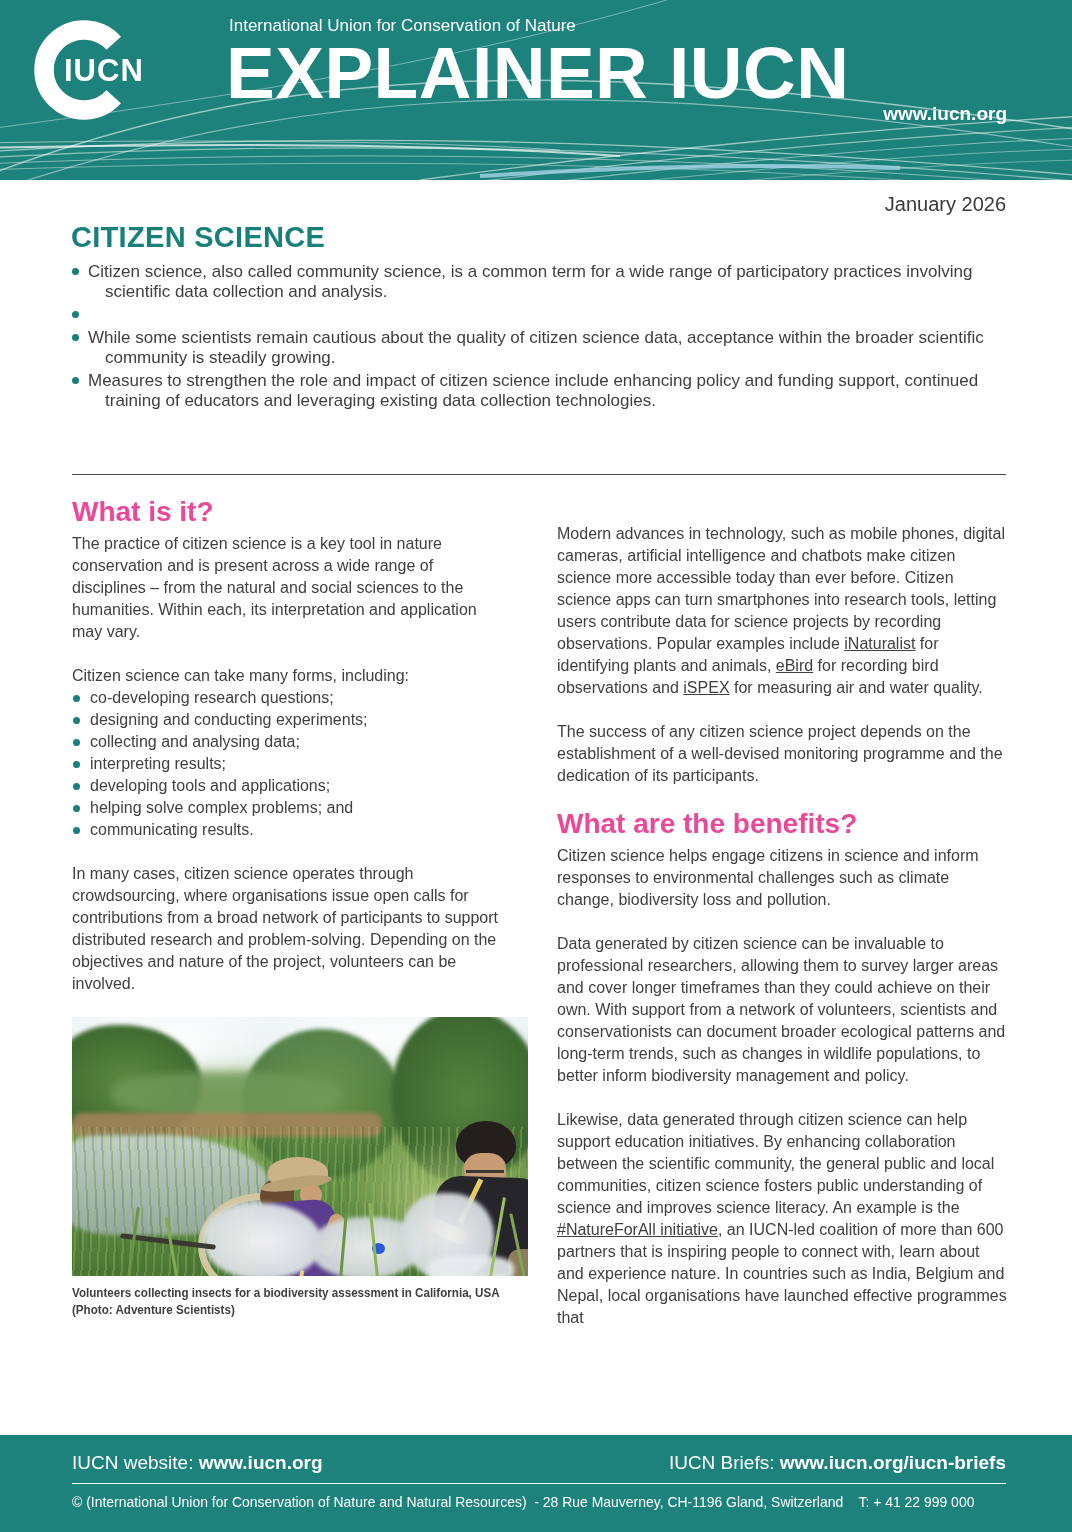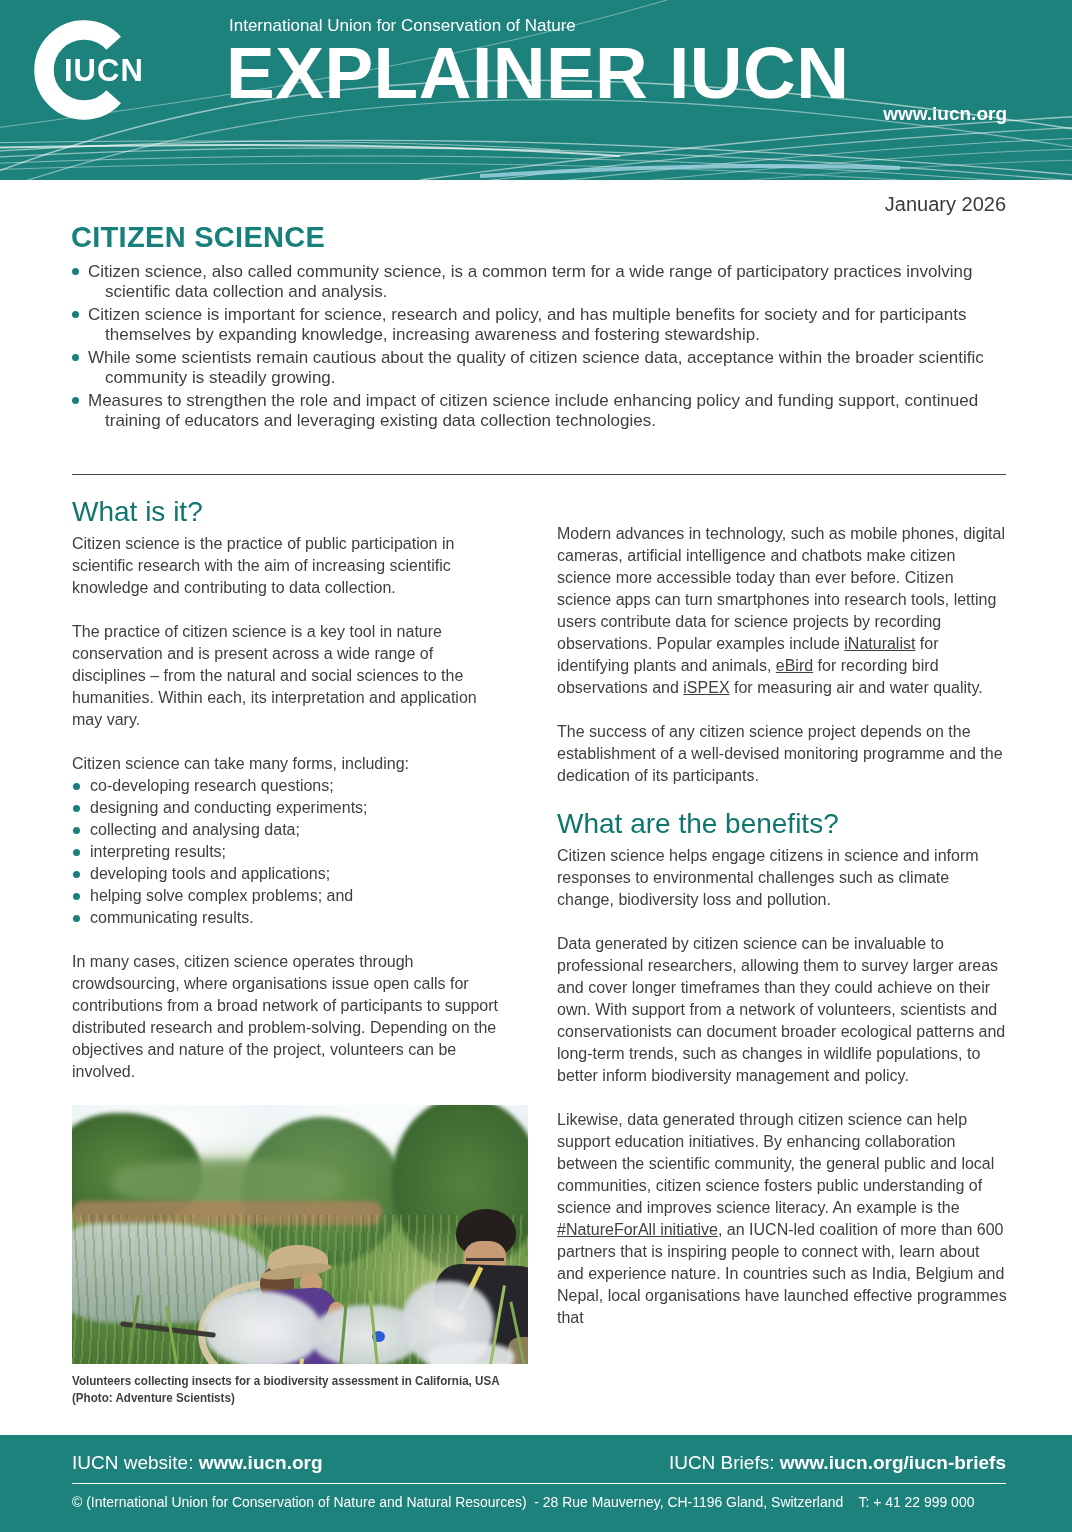--- a/index.html
+++ b/index.html
@@ -20,21 +20,21 @@
   .main-title{position:absolute;left:71px;top:221px;font-size:29px;font-weight:bold;color:#17807a;letter-spacing:0.3px;}
   .summary{position:absolute;left:72px;top:262px;width:936px;margin:0;padding:0;list-style:none;}
   .summary li{font-size:17px;line-height:20px;margin:0 0 3px 0;padding-left:33px;text-indent:-33px;}
   .dot{display:inline-block;width:7px;height:7px;border-radius:50%;background:#17807a;margin-right:9px;vertical-align:2px;}
   .rule{position:absolute;left:72px;top:474px;width:934px;height:1px;background:#4a4a4a;}
 
   
   .col-left{position:absolute;left:72px;top:497px;width:437px;}
   .col-right{position:absolute;left:557px;top:487px;width:451px;}
   .col-right .lead{padding-top:36px;}
-  h2{margin:0 0 6px 0;font-size:28px;line-height:30px;font-weight:normal;color:#0f766e;}
+  h2{margin:0 0 6px 0;font-size:28px;line-height:30px;font-weight:bold;color:#ec4899;}
   h2.benefits-h{margin-top:16px;}
   .col-left p,.col-right p{margin:0 0 22px 0;font-size:16px;line-height:22px;}
   .forms{margin:0 0 22px 0;padding:0;list-style:none;}
   .forms li{font-size:16px;line-height:22px;padding-left:18px;position:relative;}
   .forms li::before{content:"";position:absolute;left:1px;top:8px;width:7px;height:7px;border-radius:50%;background:#17807a;}
   .forms-intro{margin-bottom:0 !important;}
   .doc-link{text-decoration:underline;color:inherit;cursor:pointer;}
 
   
   .photo{position:relative;width:456px;height:259px;margin-top:10px;overflow:hidden;
@@ -124,29 +124,28 @@
     <div class="logo-text">IUCN</div>
     <div class="org-line">International Union for Conservation of Nature</div>
     <div class="brief-title">EXPLAINER IUCN</div>
     <div class="site-url">www.iucn.org</div>
   </div>
 
   <div class="date">January 2026</div>
   <div class="main-title">CITIZEN SCIENCE</div>
   <ul class="summary">
     <li><span class="dot"></span><span>Citizen science, also called community science, is a common term for a wide range of participatory practices involving scientific data collection and analysis.</span></li>
-    <li><span class="dot"></span><span>Citizen science is important for science, research and policy, and has multiple benefits for society and for participants themselves by expanding knowledge, increasing awareness and fostering stewardship.</span></li>
+    <li><span class="dot"></span></li>
     <li><span class="dot"></span><span>While some scientists remain cautious about the quality of citizen science data, acceptance within the broader scientific community is steadily growing.</span></li>
     <li><span class="dot"></span><span>Measures to strengthen the role and impact of citizen science include enhancing policy and funding support, continued training of educators and leveraging existing data collection technologies.</span></li>
   </ul>
   <div class="rule"></div>
 
   <div class="col-left">
     <h2>What is it?</h2>
-    <p>Citizen science is the practice of public participation in scientific research with the aim of increasing scientific knowledge and contributing to data collection.</p>
     <p>The practice of citizen science is a key tool in nature conservation and is present across a wide range of disciplines – from the natural and social sciences to the humanities. Within each, its interpretation and application may vary.</p>
     <p class="forms-intro">Citizen science can take many forms, including:</p>
     <ul class="forms">
       <li>co-developing research questions;</li>
       <li>designing and conducting experiments;</li>
       <li>collecting and analysing data;</li>
       <li>interpreting results;</li>
       <li>developing tools and applications;</li>
       <li>helping solve complex problems; and</li>
       <li>communicating results.</li>

